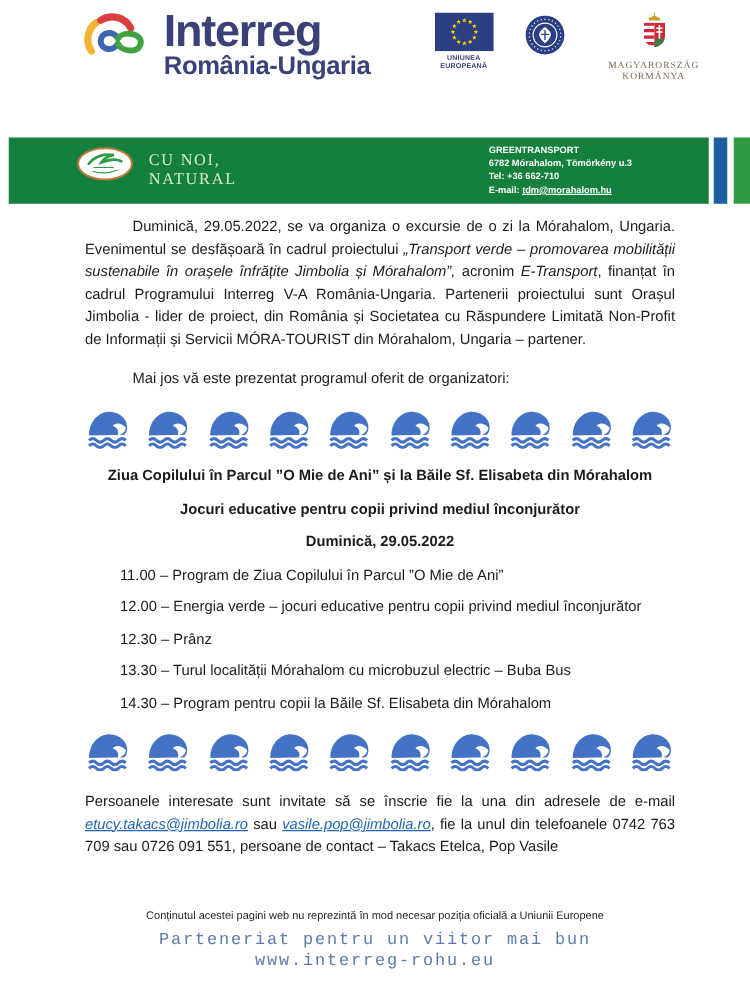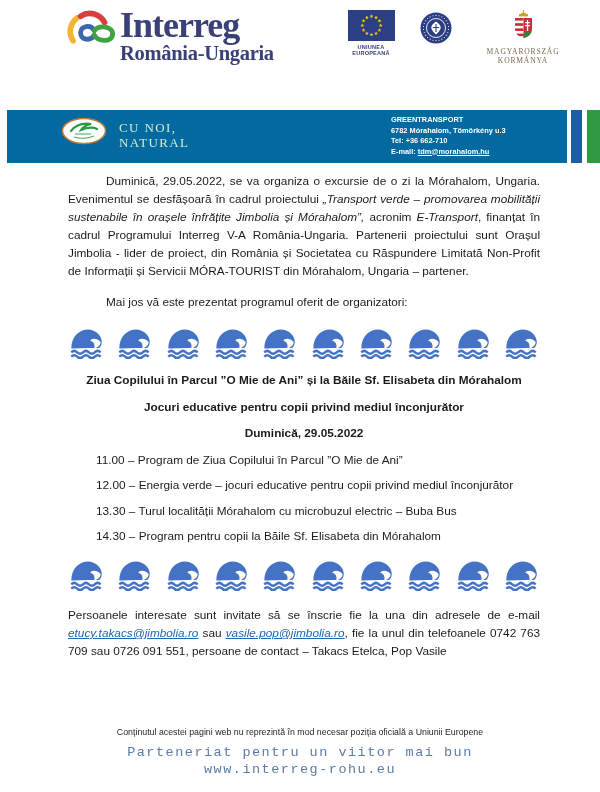--- a/index.html
+++ b/index.html
@@ -3,38 +3,38 @@
 <meta charset="utf-8">
 <style>
   html,body{margin:0;padding:0;background:#ffffff;}
   body{width:600px;height:792px;position:relative;font-family:"Liberation Sans",sans-serif;color:#1b1b1b;overflow:hidden;}
   .page{position:absolute;inset:0;background:#fff;}
 
   
   .header{position:absolute;top:8px;left:64px;right:30px;height:72px;}
   .interreg{position:absolute;left:0;top:0;display:flex;align-items:flex-start;}
   .interreg-sym{width:56px;height:48px;margin-top:2px;}
-  .interreg-text{margin-left:0;font-family:Liberation Serif, serif;}
+  .interreg-text{margin-left:11px;}
   .brand{font-size:36px;font-weight:700;color:#3a4178;letter-spacing:-1px;line-height:34px;}
   .prog{font-size:20.5px;font-weight:700;color:#3a4178;line-height:22px;letter-spacing:-0.3px;}
   .fund{font-size:9px;font-weight:700;color:#3a4178;line-height:11px;margin-top:1px;}
 
   .eu{position:absolute;left:276px;top:2px;width:62px;text-align:center;}
   .eu svg{width:47px;height:31px;display:block;margin:0 auto;}
   .eu-label{font-size:5.6px;font-weight:700;color:#3a4178;margin-top:3px;letter-spacing:.2px;}
 
   .ro-seal{position:absolute;left:356px;top:4px;width:32px;height:32px;}
 
   .hu{position:absolute;left:404px;top:2px;width:110px;text-align:center;}
   .hu svg{width:23px;height:34px;display:block;margin:0 auto;}
   .hu-label{font-family:"Liberation Serif",serif;font-size:7.6px;color:#7c6a52;letter-spacing:.8px;line-height:9px;margin-top:3px;}
 
   
   .banner{position:absolute;top:110px;left:7px;right:0;height:53px;display:flex;}
-  .banner-main{flex:1;background:#0369a1;position:relative;}
+  .banner-main{flex:1;background:#15803d;position:relative;}
   .oval{position:absolute;left:54px;top:7px;width:46px;height:28px;}
   .slogan{position:absolute;left:112px;top:10px;font-family:"Liberation Serif",serif;font-size:13px;letter-spacing:1.4px;color:#d6ecd0;line-height:15px;}
   .contact{position:absolute;left:384px;top:5px;color:#fff;font-size:7.4px;font-weight:700;line-height:10.5px;}
   .contact a{color:#fff;text-align:right;}
   .b-gap1{width:4px;background:#fff;}
   .b-stripe{width:11px;background:#1c5e9f;}
   .b-gap2{width:5px;background:#fff;}
   .b-tail{width:13px;background:#2e9b43;}
 
   
@@ -242,20 +242,21 @@
 
     <div class="headings">
       <p>Ziua Copilului în Parcul ”O Mie de Ani” și la Băile Sf. Elisabeta din Mórahalom</p>
       <p>Jocuri educative pentru copii privind mediul înconjurător</p>
       <p>Duminică, 29.05.2022</p>
     </div>
 
     <div class="list">
       <p>11.00 – Program de Ziua Copilului în Parcul ”O Mie de Ani”</p>
       <p>12.00 – Energia verde – jocuri educative pentru copii privind mediul înconjurător</p>
+      <p>12.30 – Prânz</p>
       <p>13.30 – Turul localității Mórahalom cu microbuzul electric – Buba Bus</p>
       <p>14.30 – Program pentru copii la Băile Sf. Elisabeta din Mórahalom</p>
     </div>
 
     <div class="wave-row">
       <svg class="wave" viewBox="0 0 34 30">
         <path fill="#4472C4" fill-rule="evenodd" d="M3 20.5 C3 9 11 3 18 3 c8 0 13.5 6.5 13 12 c-.2 2.2 -1 3.8 -2 4.8 L3 20.5 Z M30 14.5 c-3.5 -4 -8.5 -3.5 -9.5 -1 c3 .7 4.6 3.4 3.6 6.8 c3.4 -.6 5.9 -3 5.9 -5.8 Z"></path>
         <path fill="none" stroke="#4472C4" stroke-width="2.2" d="M3 24 q2.7 -2.6 5.4 0 t5.4 0 t5.4 0 t5.4 0 t5.4 0"></path>
         <path fill="none" stroke="#4472C4" stroke-width="2.2" d="M3 28 q2.7 -2.6 5.4 0 t5.4 0 t5.4 0 t5.4 0 t5.4 0"></path>
       </svg>

